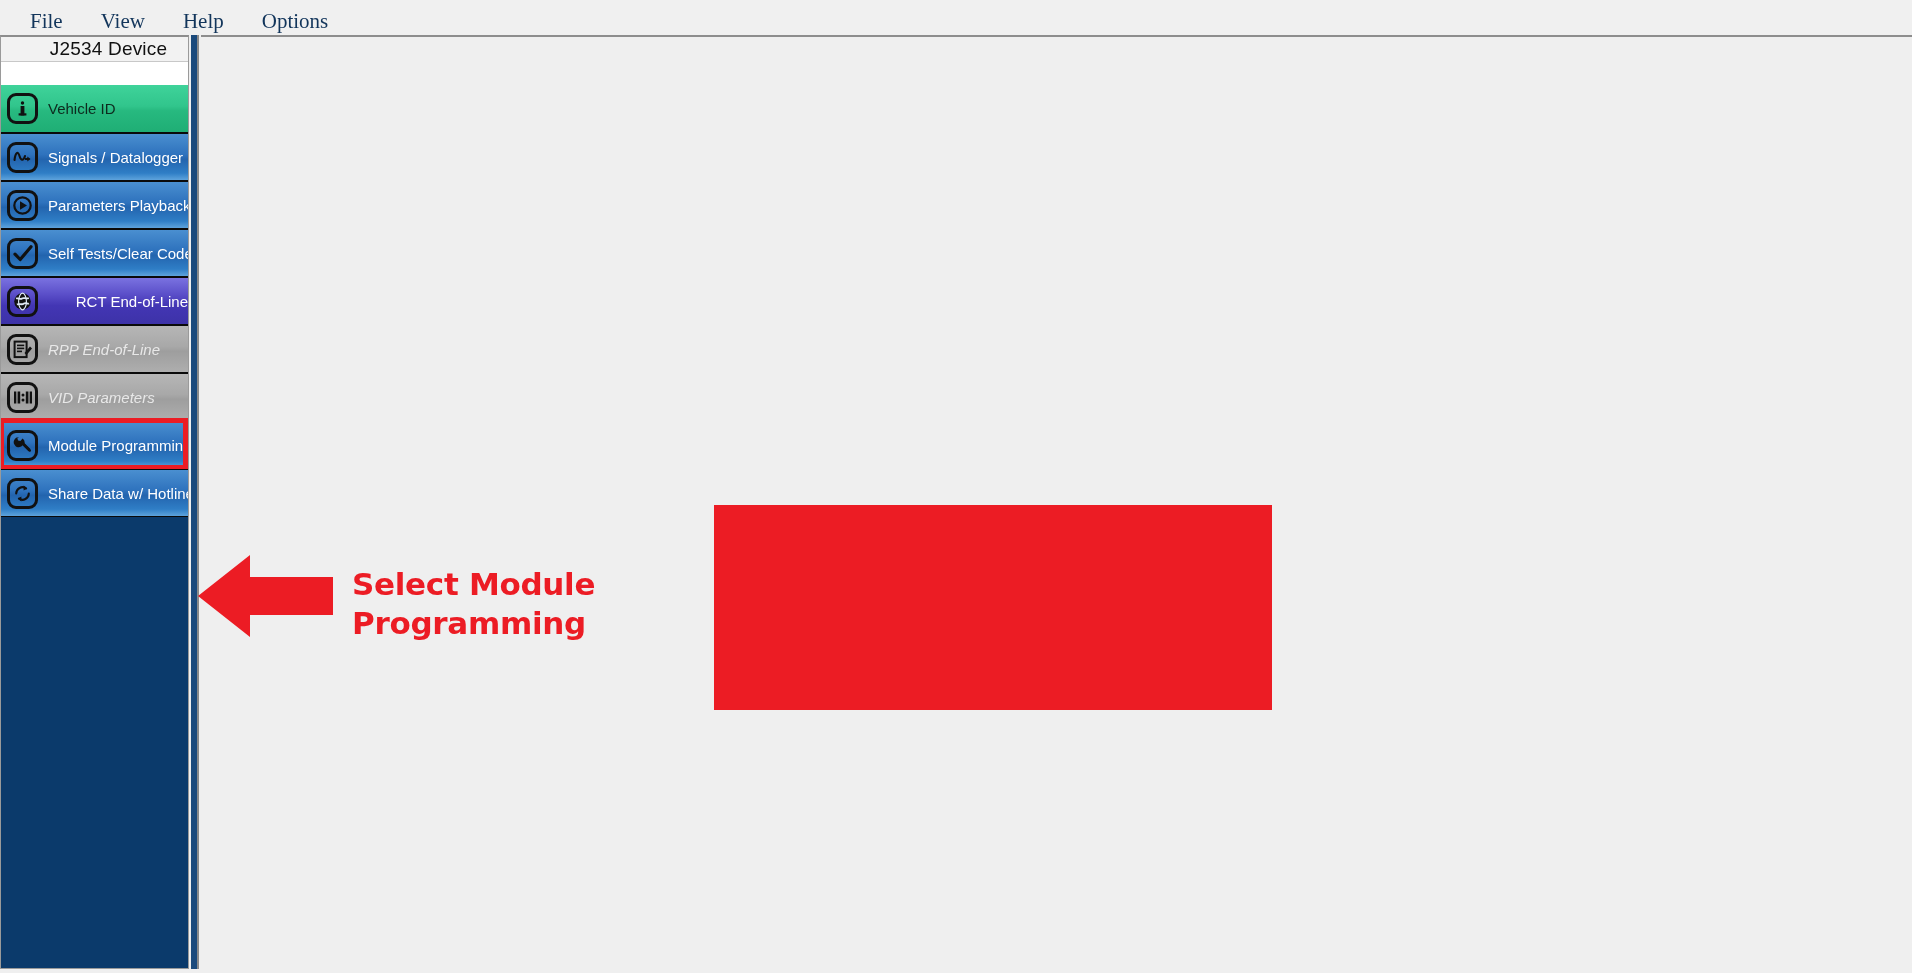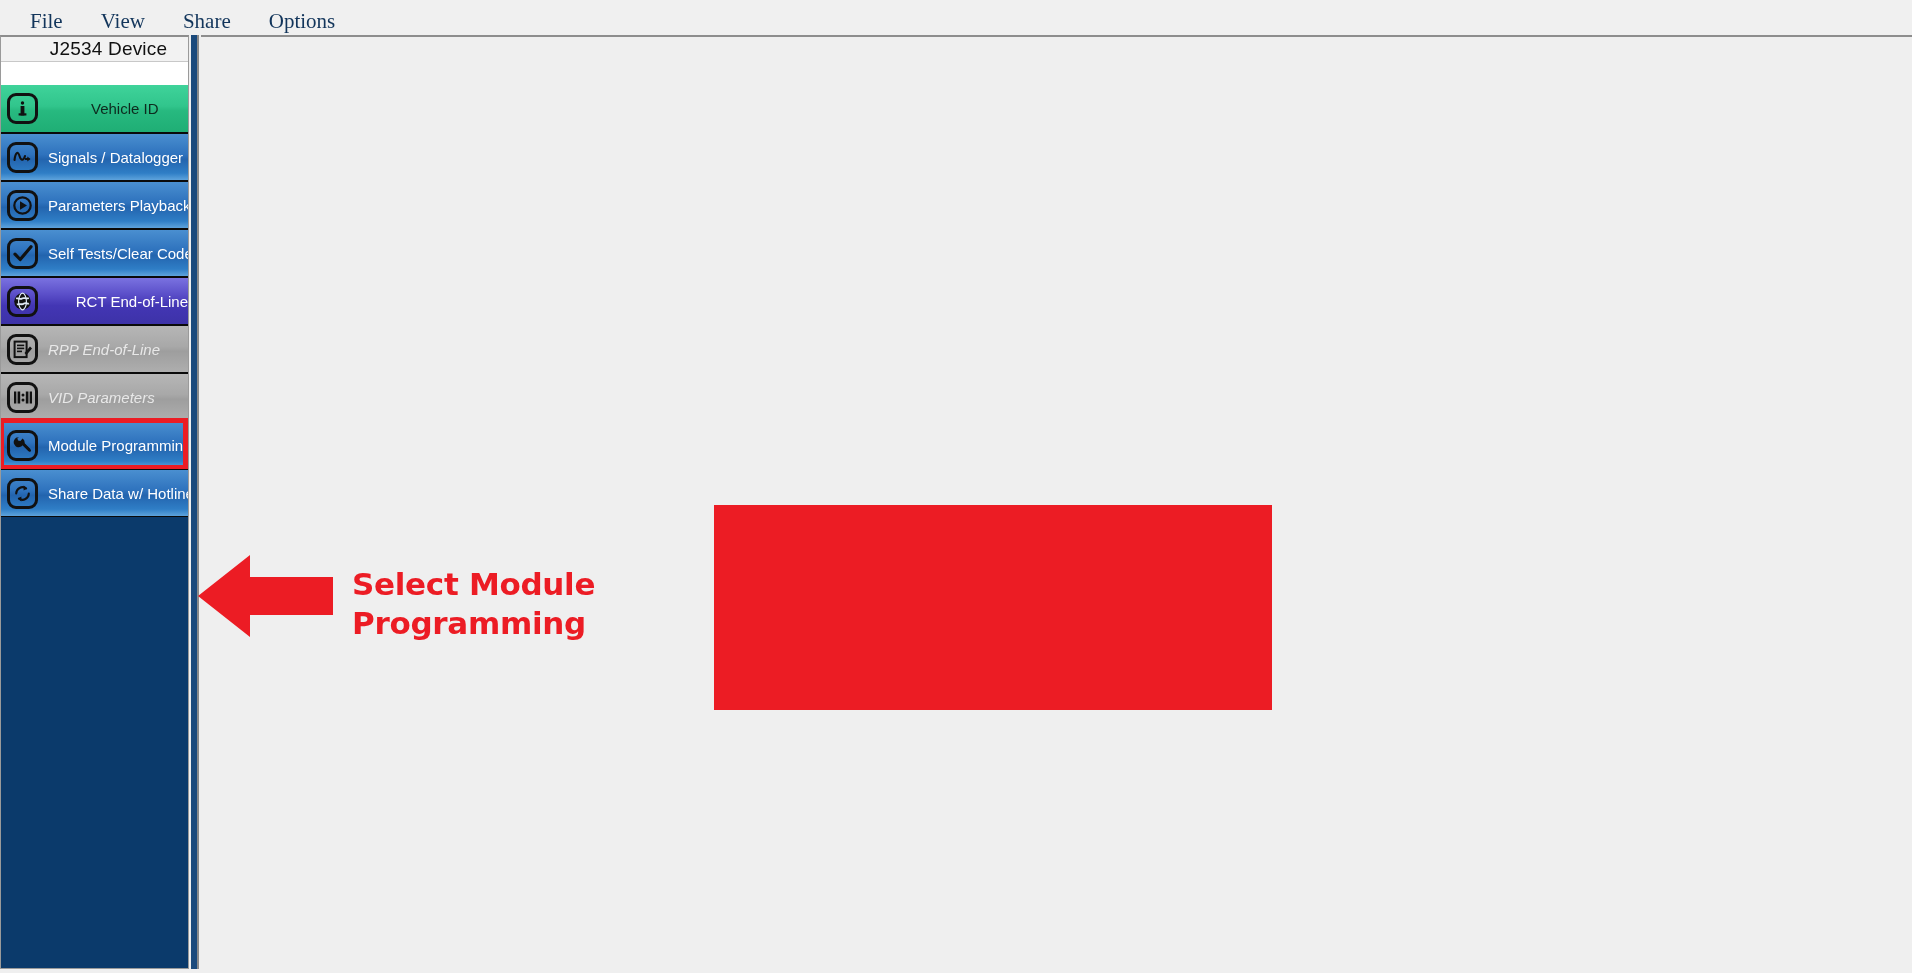--- a/index.html
+++ b/index.html
@@ -100,21 +100,20 @@
   .nav-item .nav-label {
     font-size: 15px;
     margin-left: 10px;
     white-space: nowrap;
     font-family: "Liberation Sans", sans-serif;
   }
 
   
   .nav-item.theme-green {
     background: linear-gradient(to bottom, #3fd39a 0%, #31c58c 45%, #27b97f 55%, #1fae75 100%);
-    gap: 43px;
   }
   .nav-item.theme-green .nav-label { color: #0d2a1e; }
 
   
   .nav-item.theme-blue {
     background: linear-gradient(to bottom, #4a8fd0 0%, #2e72bd 45%, #2364ae 55%, #2f7ec6 85%, #5ea3dc 100%);
   }
   .nav-item.theme-blue .nav-label { color: #ffffff; }
 
   
@@ -222,21 +221,21 @@
     height: 205px;
     background: #ec1c24;
   }
 </style>
 </head>
 <body>
 
 <div id="menubar">
   <div class="menu-item">File</div>
   <div class="menu-item">View</div>
-  <div class="menu-item">Share</div>
+  <div class="menu-item">Help</div>
   <div class="menu-item">Options</div>
 </div>
 
 <div id="workspace">
 
   <div id="sidebar-panel">
 
     <div id="sidebar-header">
       <span id="sidebar-header-title">J2534 Device</span>
     </div>

